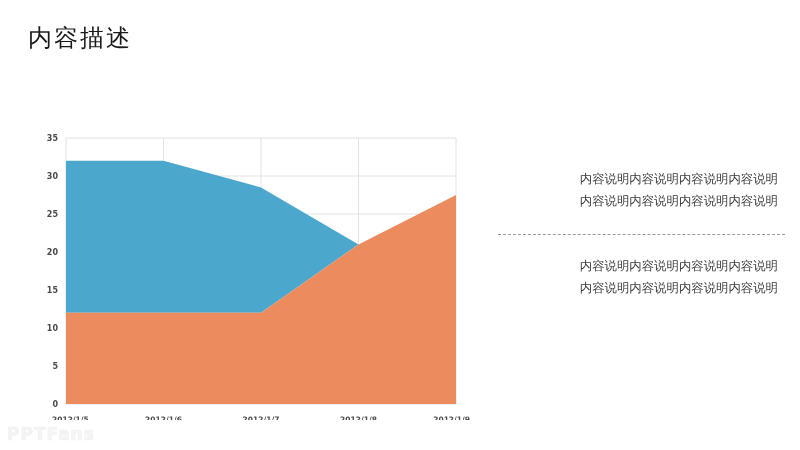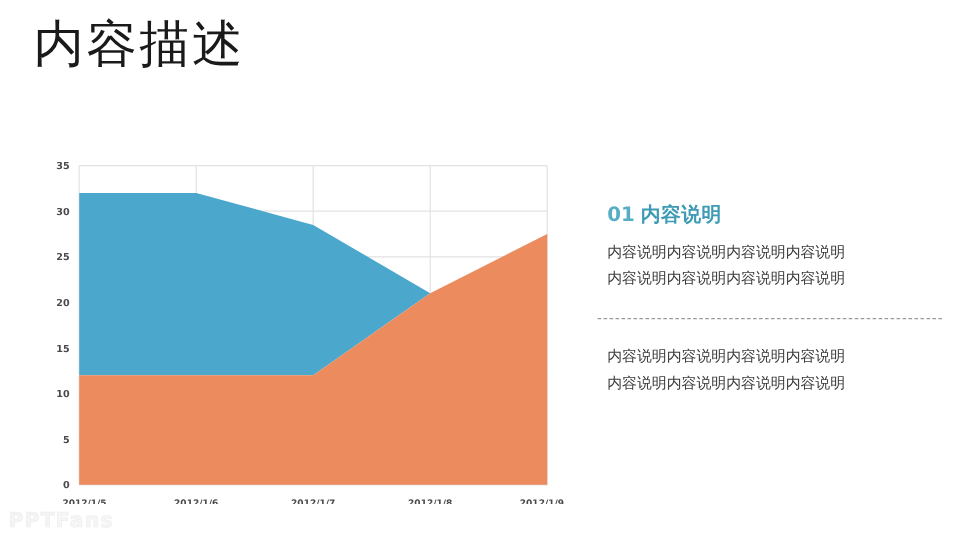--- a/index.html
+++ b/index.html
@@ -14,21 +14,21 @@
     overflow: hidden;
     position: relative;
   }
 
   
   #slide-title {
     position: absolute;
     left: 28px;
     top: 16px;
     font-family: "Liberation Serif", "DejaVu Serif", serif;
-    font-size: 42px;
+    font-size: 24px;
     line-height: 44px;
     color: #1a1a1a;
     letter-spacing: 2px;
     font-weight: 400;
     white-space: nowrap;
   }
 
   
   #chart-panel {
     position: absolute;
@@ -70,20 +70,21 @@
   }
   .block-heading.blue { color: #3d9bb5; }
   .block-heading.blue .num { color: #57aec4; }
   .block-heading.orange { color: #e58b5e; }
   .block-heading.orange .num { color: #e8956a; }
   .block-body {
     font-size: 12.4px;
     line-height: 22px;
     color: #3a3a3a;
     font-family: Liberation Sans, sans-serif;
+    text-align: right;
   }
   .block-body div { white-space: nowrap; }
 
   #section-divider {
     margin: 22px 0 20px 0;
     border: 0;
     border-top: 1px dashed #9a9a9a;
     height: 0;
     width: 287px;
     margin-left: -8px;
@@ -157,23 +158,20 @@
           <text x="336.5" y="294" text-anchor="middle" class="ax-label">2012/1/8</text>
           <text x="448" y="294" text-anchor="end" class="ax-label">2012/1/9</text>
         </g>
     </svg>
   </div>
 </div>
 
 <div id="content-column">
 
   <div class="content-block">
-    <div class="block-heading blue">
-      <span class="num">01</span><span>内容说明</span>
-    </div>
     <div class="block-body">
       <div>内容说明内容说明内容说明内容说明</div>
       <div>内容说明内容说明内容说明内容说明</div>
     </div>
   </div>
 
   <hr id="section-divider">
 
   <div class="content-block">
     <div class="block-body">

